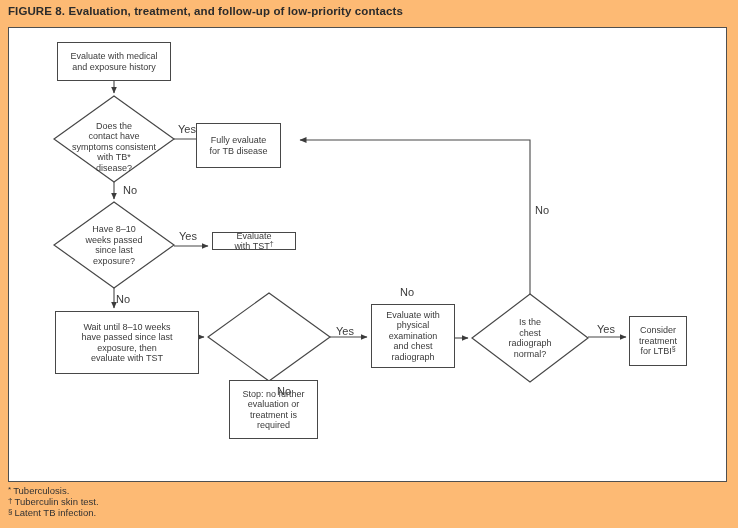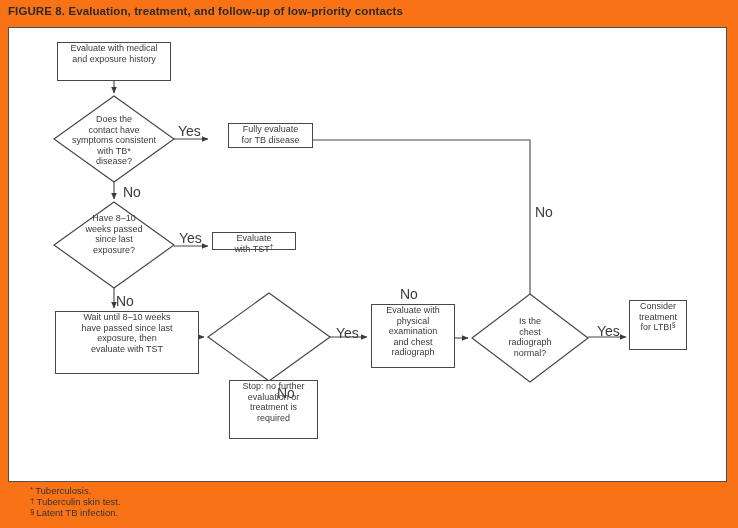--- a/index.html
+++ b/index.html
@@ -1,40 +1,40 @@
 <!DOCTYPE html>
 <html><head>
 <meta charset="utf-8">
 <style>
   html,body{margin:0;padding:0;background:#ffffff;}
   .canvas{
-    position:relative;width:738px;height:528px;background:#f97316;
+    position:relative;width:738px;height:528px;background:#fdba74;
     font-family:"Liberation Sans","DejaVu Sans",sans-serif;color:#3b3b3b;
     overflow:hidden;
   }
   .fig-title{
     position:absolute;left:8px;top:5px;font-size:11.5px;font-weight:bold;color:#2b2b2b;
     white-space:nowrap;letter-spacing:.1px;
   }
   .frame{
     position:absolute;left:8px;top:27px;width:719px;height:455px;
     border:1px solid #4f4f4f;box-sizing:border-box;background:#ffffff;
   }
   .lines{position:absolute;left:0;top:0;width:738px;height:528px;}
   .node{
-    position:absolute;display:flex;justify-content:center;
+    position:absolute;display:flex;align-items:center;justify-content:center;
     text-align:center;font-size:9px;line-height:10.5px;color:#3b3b3b;
     box-sizing:border-box;
   }
   .node .nt{white-space:pre-line;}
   .rect{border:1px solid #474747;background:#ffffff;}
   .dlabel{background:transparent;}
   .sup{font-size:7px;vertical-align:3px;line-height:0;}
-  .elabel{position:absolute;font-size:14px;color:#3b3b3b;white-space:nowrap;}
-  .footnotes{position:absolute;left:8px;top:485px;font-size:9.5px;color:#333333;margin-left:22px;}
+  .elabel{position:absolute;font-size:11px;color:#3b3b3b;white-space:nowrap;}
+  .footnotes{position:absolute;left:8px;top:485px;font-size:9.5px;color:#333333;}
   .fn{line-height:11px;}
   .fnm{font-size:8px;vertical-align:2px;margin-right:2px;line-height:0;}
 </style>
 </head>
 <body>
 
 <div class="canvas">
 
   <div class="fig-title">FIGURE 8. Evaluation, treatment, and follow-up of low-priority contacts</div>
 
@@ -63,21 +63,21 @@
     <polygon points="114,202 174,245 114,288 54,245" fill="#ffffff" stroke="#474747" stroke-width="1.2"></polygon>
     <polygon points="269,293 330,337 269,381 208,337" fill="#ffffff" stroke="#474747" stroke-width="1.2"></polygon>
     <polygon points="530,294 588,338 530,382 472,338" fill="#ffffff" stroke="#474747" stroke-width="1.2"></polygon>
   </svg>
 
   <div class="node rect" style="left:57px;top:42px;width:114px;height:39px">
     <span class="nt">Evaluate with medical
 and exposure history</span>
   </div>
 
-  <div class="node rect" style="left:228px;top:123px;width:85px;height:25px">
+  <div class="node rect" style="left:196px;top:123px;width:85px;height:45px">
     <span class="nt">Fully evaluate
 for TB disease</span>
   </div>
 
   <div class="node rect" style="left:212px;top:232px;width:84px;height:18px">
     <span class="nt"><span>Evaluate
 with TST</span><sup class="sup">†</sup></span>
   </div>
 
   <div class="node rect" style="left:55px;top:311px;width:144px;height:63px">
@@ -95,21 +95,21 @@
   </div>
 
   <div class="node rect" style="left:371px;top:304px;width:84px;height:64px">
     <span class="nt">Evaluate with
 physical
 examination
 and chest
 radiograph</span>
   </div>
 
-  <div class="node rect" style="left:629px;top:300px;width:58px;height:50px">
+  <div class="node rect" style="left:629px;top:316px;width:58px;height:50px">
     <span class="nt"><span>Consider
 treatment
 for LTBI</span><sup class="sup">§</sup></span>
   </div>
 
   <div class="node dlabel" style="left:49px;top:114px;width:130px;height:66px">
     <span class="nt">Does the
 contact have
 symptoms consistent
 with TB*

